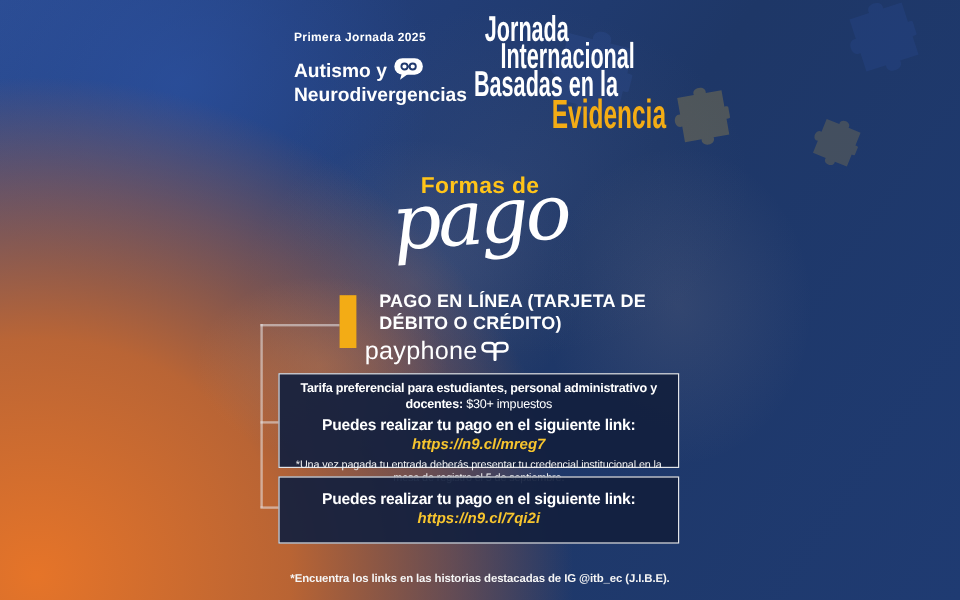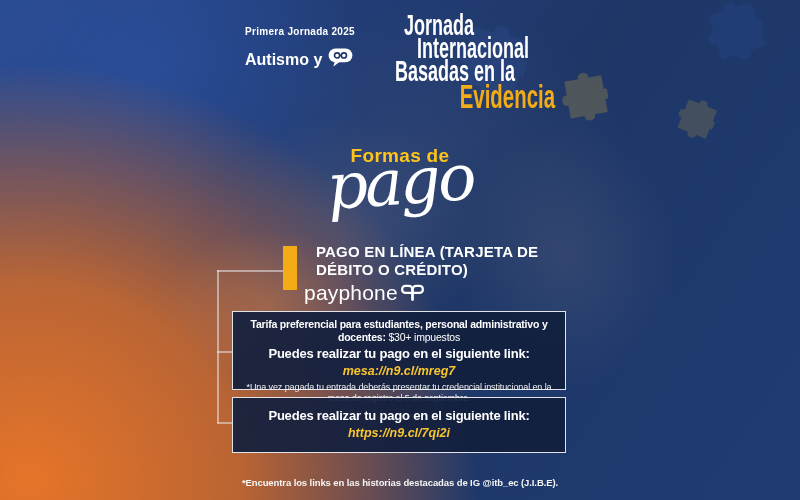--- a/index.html
+++ b/index.html
@@ -105,20 +105,21 @@
       <span>
         <svg width="25" height="19" viewBox="0 0 26 20">
           <rect x="0.5" y="0.5" width="25" height="14.5" rx="7.2" fill="#ffffff"></rect>
           <path d="M7,14 L5.5,19.5 L13,14 Z" fill="#ffffff"></path>
           <circle cx="9.4" cy="7.8" r="2.7" fill="none" stroke="#20396d" stroke-width="1.7"></circle>
           <circle cx="16.6" cy="7.8" r="2.7" fill="none" stroke="#20396d" stroke-width="1.7"></circle>
           <line x1="11.7" y1="7.8" x2="14.3" y2="7.8" stroke="#20396d" stroke-width="1.7"></line>
         </svg>
       </span>
     </div>
+    <div class="brand-line">Neurodivergencias</div>
   </div>
 
   <div class="event-title">
     <span class="t-line l1">Jornada</span>
     <span class="t-line l2">Internacional</span>
     <span class="t-line l3">Basadas en la</span>
     <span class="t-line l4">Evidencia</span>
   </div>
 
   <div class="kicker">Formas de</div>
@@ -140,21 +141,21 @@
       </svg>
     </span>
   </div>
 
   <div class="card card1">
     <div class="tariff">
       <span class="b">Tarifa preferencial para estudiantes, personal administrativo y docentes:</span>
       <span>$30+ impuestos</span>
     </div>
     <div class="link-label">Puedes realizar tu pago en el siguiente link:</div>
-    <a class="pay-link" href="#">mesa://n9.cl/mreg7</a>
+    <a class="pay-link" href="#">https://n9.cl/mreg7</a>
     <div class="note">*Una vez pagada tu entrada deberás presentar tu credencial institucional en la mesa de registro el 5 de septiembre.</div>
   </div>
 
   <div class="card card2">
     <div class="link-label">Puedes realizar tu pago en el siguiente link:</div>
     <a class="pay-link" href="#">https://n9.cl/7qi2i</a>
   </div>
 
   <div class="footer-note">*Encuentra los links en las historias destacadas de IG @itb_ec (J.I.B.E).</div>
 

